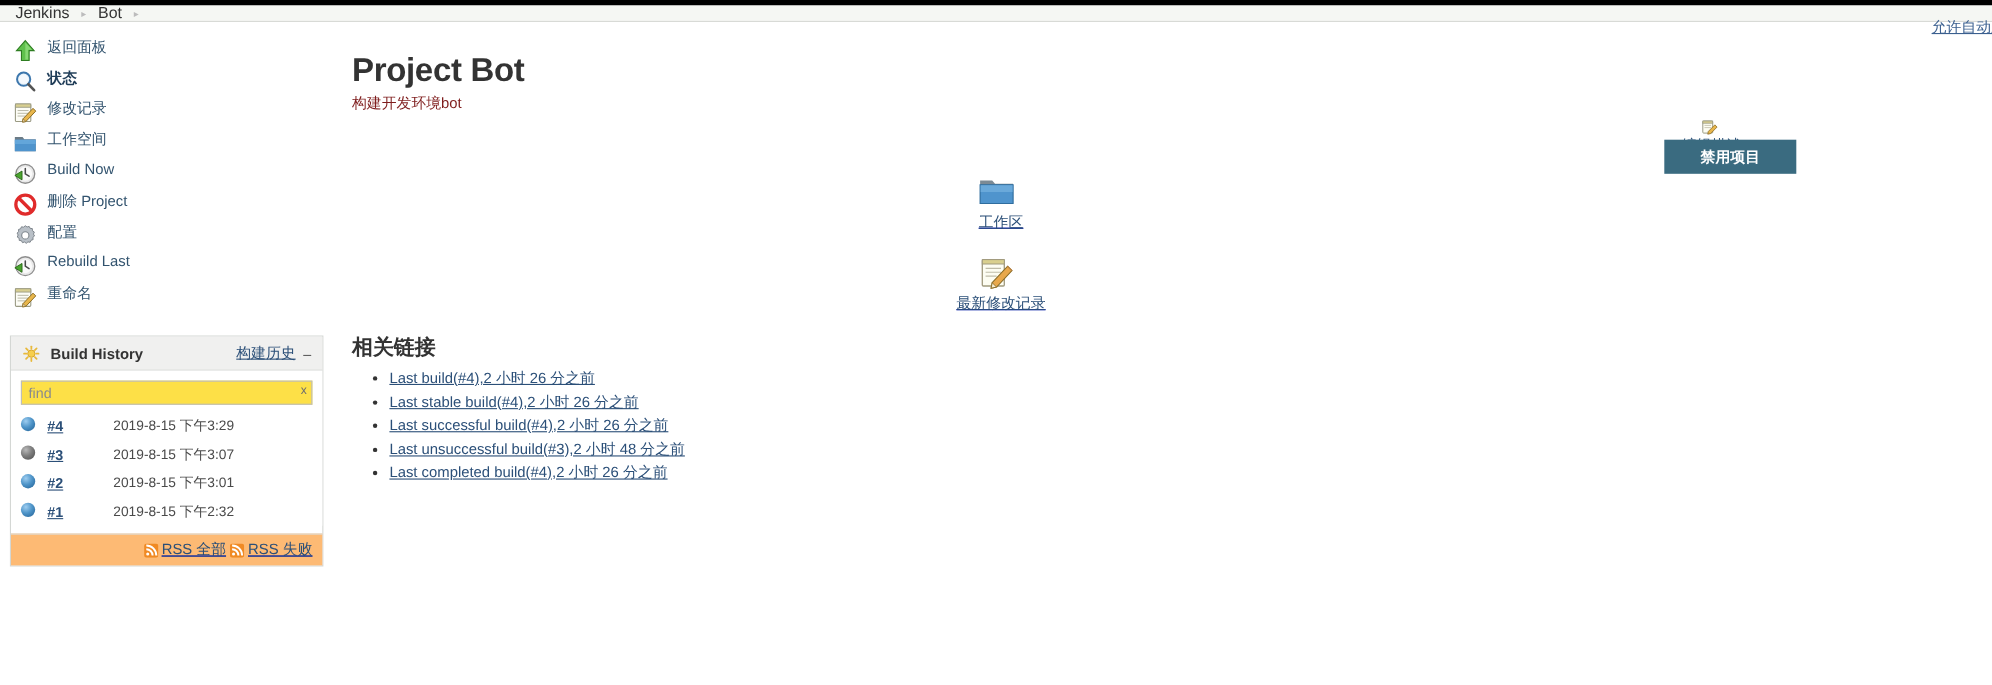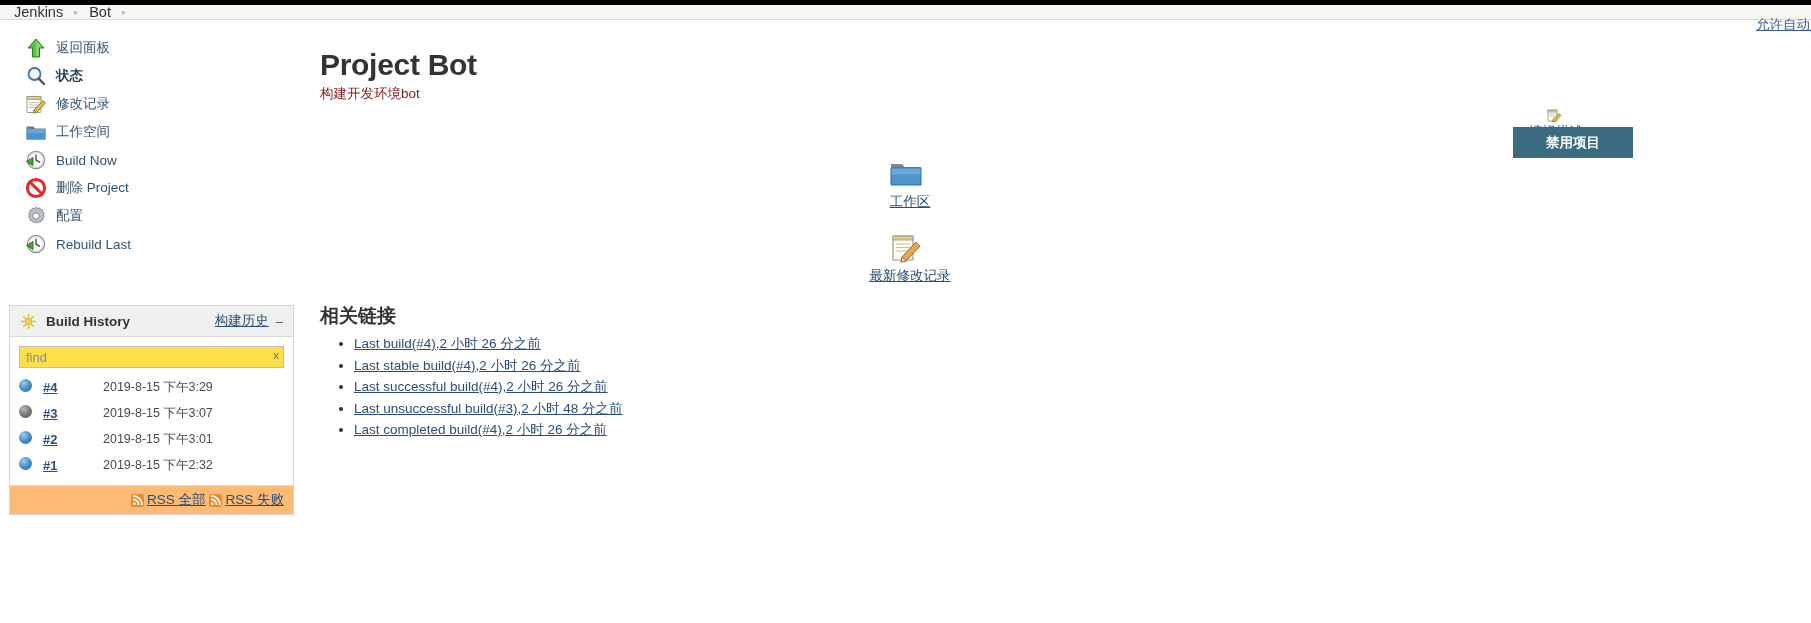--- a/index.html
+++ b/index.html
@@ -39,21 +39,21 @@
     display:flex; align-items:center; padding-right:0px;
   }
   .autorefresh {
     font-size:13.5px; color:#3a5f8f; text-decoration:underline;
     white-space:nowrap; margin-right:-26px;
   }
 
   
   .sidebar { position:absolute; left:0; top:34px; width:300px; }
   .task {
-    display:flex; align-items:center; height:28px; padding-left:24px;
+    display:flex; height:28px; padding-left:11px;
     text-decoration:none;
   }
   .task .ico { width:24px; height:24px; margin-right:8px; position:relative; flex:0 0 24px; }
   .task .lbl { font-size:13.5px; color:#32536e; white-space:nowrap; }
   .task.active .lbl { font-weight:bold; color:#1f3c57; }
 
   
   .ico svg { display:block; }
 
   
@@ -236,20 +236,36 @@
         <svg width="24" height="24" viewBox="0 0 24 24">
           <circle cx="12" cy="12" r="8.6" fill="#e9e9e9" stroke="#8e8e8e" stroke-width="1.2"></circle>
           <circle cx="12" cy="12" r="6.3" fill="#fafafa"></circle>
           <path d="M12 7.2 L12 12 L15.4 14.2" stroke="#4a4a4a" stroke-width="1.4" fill="none" stroke-linecap="round"></path>
           <path d="M2.5 13.5 L9 9.5 L9 17.5 Z" fill="#4aa52e" stroke="#2d6b1b" stroke-width="0.9"></path>
         </svg>
       </span>
       <span class="lbl">Rebuild Last</span>
     </a>
 
+    <a class="task" href="#">
+      <span class="ico">
+        <svg width="24" height="24" viewBox="0 0 24 24">
+          <rect x="3" y="4.5" width="14" height="16" rx="1" fill="#fdfdf6" stroke="#9a9a84" stroke-width="1"></rect>
+          <rect x="3" y="4.5" width="14" height="3" fill="#d8cf90" stroke="#9a9a84" stroke-width="0.8"></rect>
+          <g stroke="#b9b9a8" stroke-width="0.9">
+            <line x1="5" y1="10.5" x2="15" y2="10.5"></line>
+            <line x1="5" y1="13" x2="15" y2="13"></line>
+            <line x1="5" y1="15.5" x2="12" y2="15.5"></line>
+          </g>
+          <path d="M10 18 L19 8.5 L21.5 11 L12.5 20.5 L9.5 21 Z" fill="#e8b64c" stroke="#8a6b23" stroke-width="0.9"></path>
+          <path d="M9.5 21 L10 18 L12.5 20.5 Z" fill="#f5e7c6" stroke="#8a6b23" stroke-width="0.7"></path>
+        </svg>
+      </span>
+      <span class="lbl">重命名</span>
+    </a>
   </div>
 
   <div class="bh">
     <div class="bh-head">
       <span class="sun">
         <svg width="15" height="15" viewBox="0 0 15 15">
           <g stroke="#e8b93b" stroke-width="1.6" stroke-linecap="round">
             <line x1="7.5" y1="0.8" x2="7.5" y2="3"></line>
             <line x1="7.5" y1="12" x2="7.5" y2="14.2"></line>
             <line x1="0.8" y1="7.5" x2="3" y2="7.5"></line>

